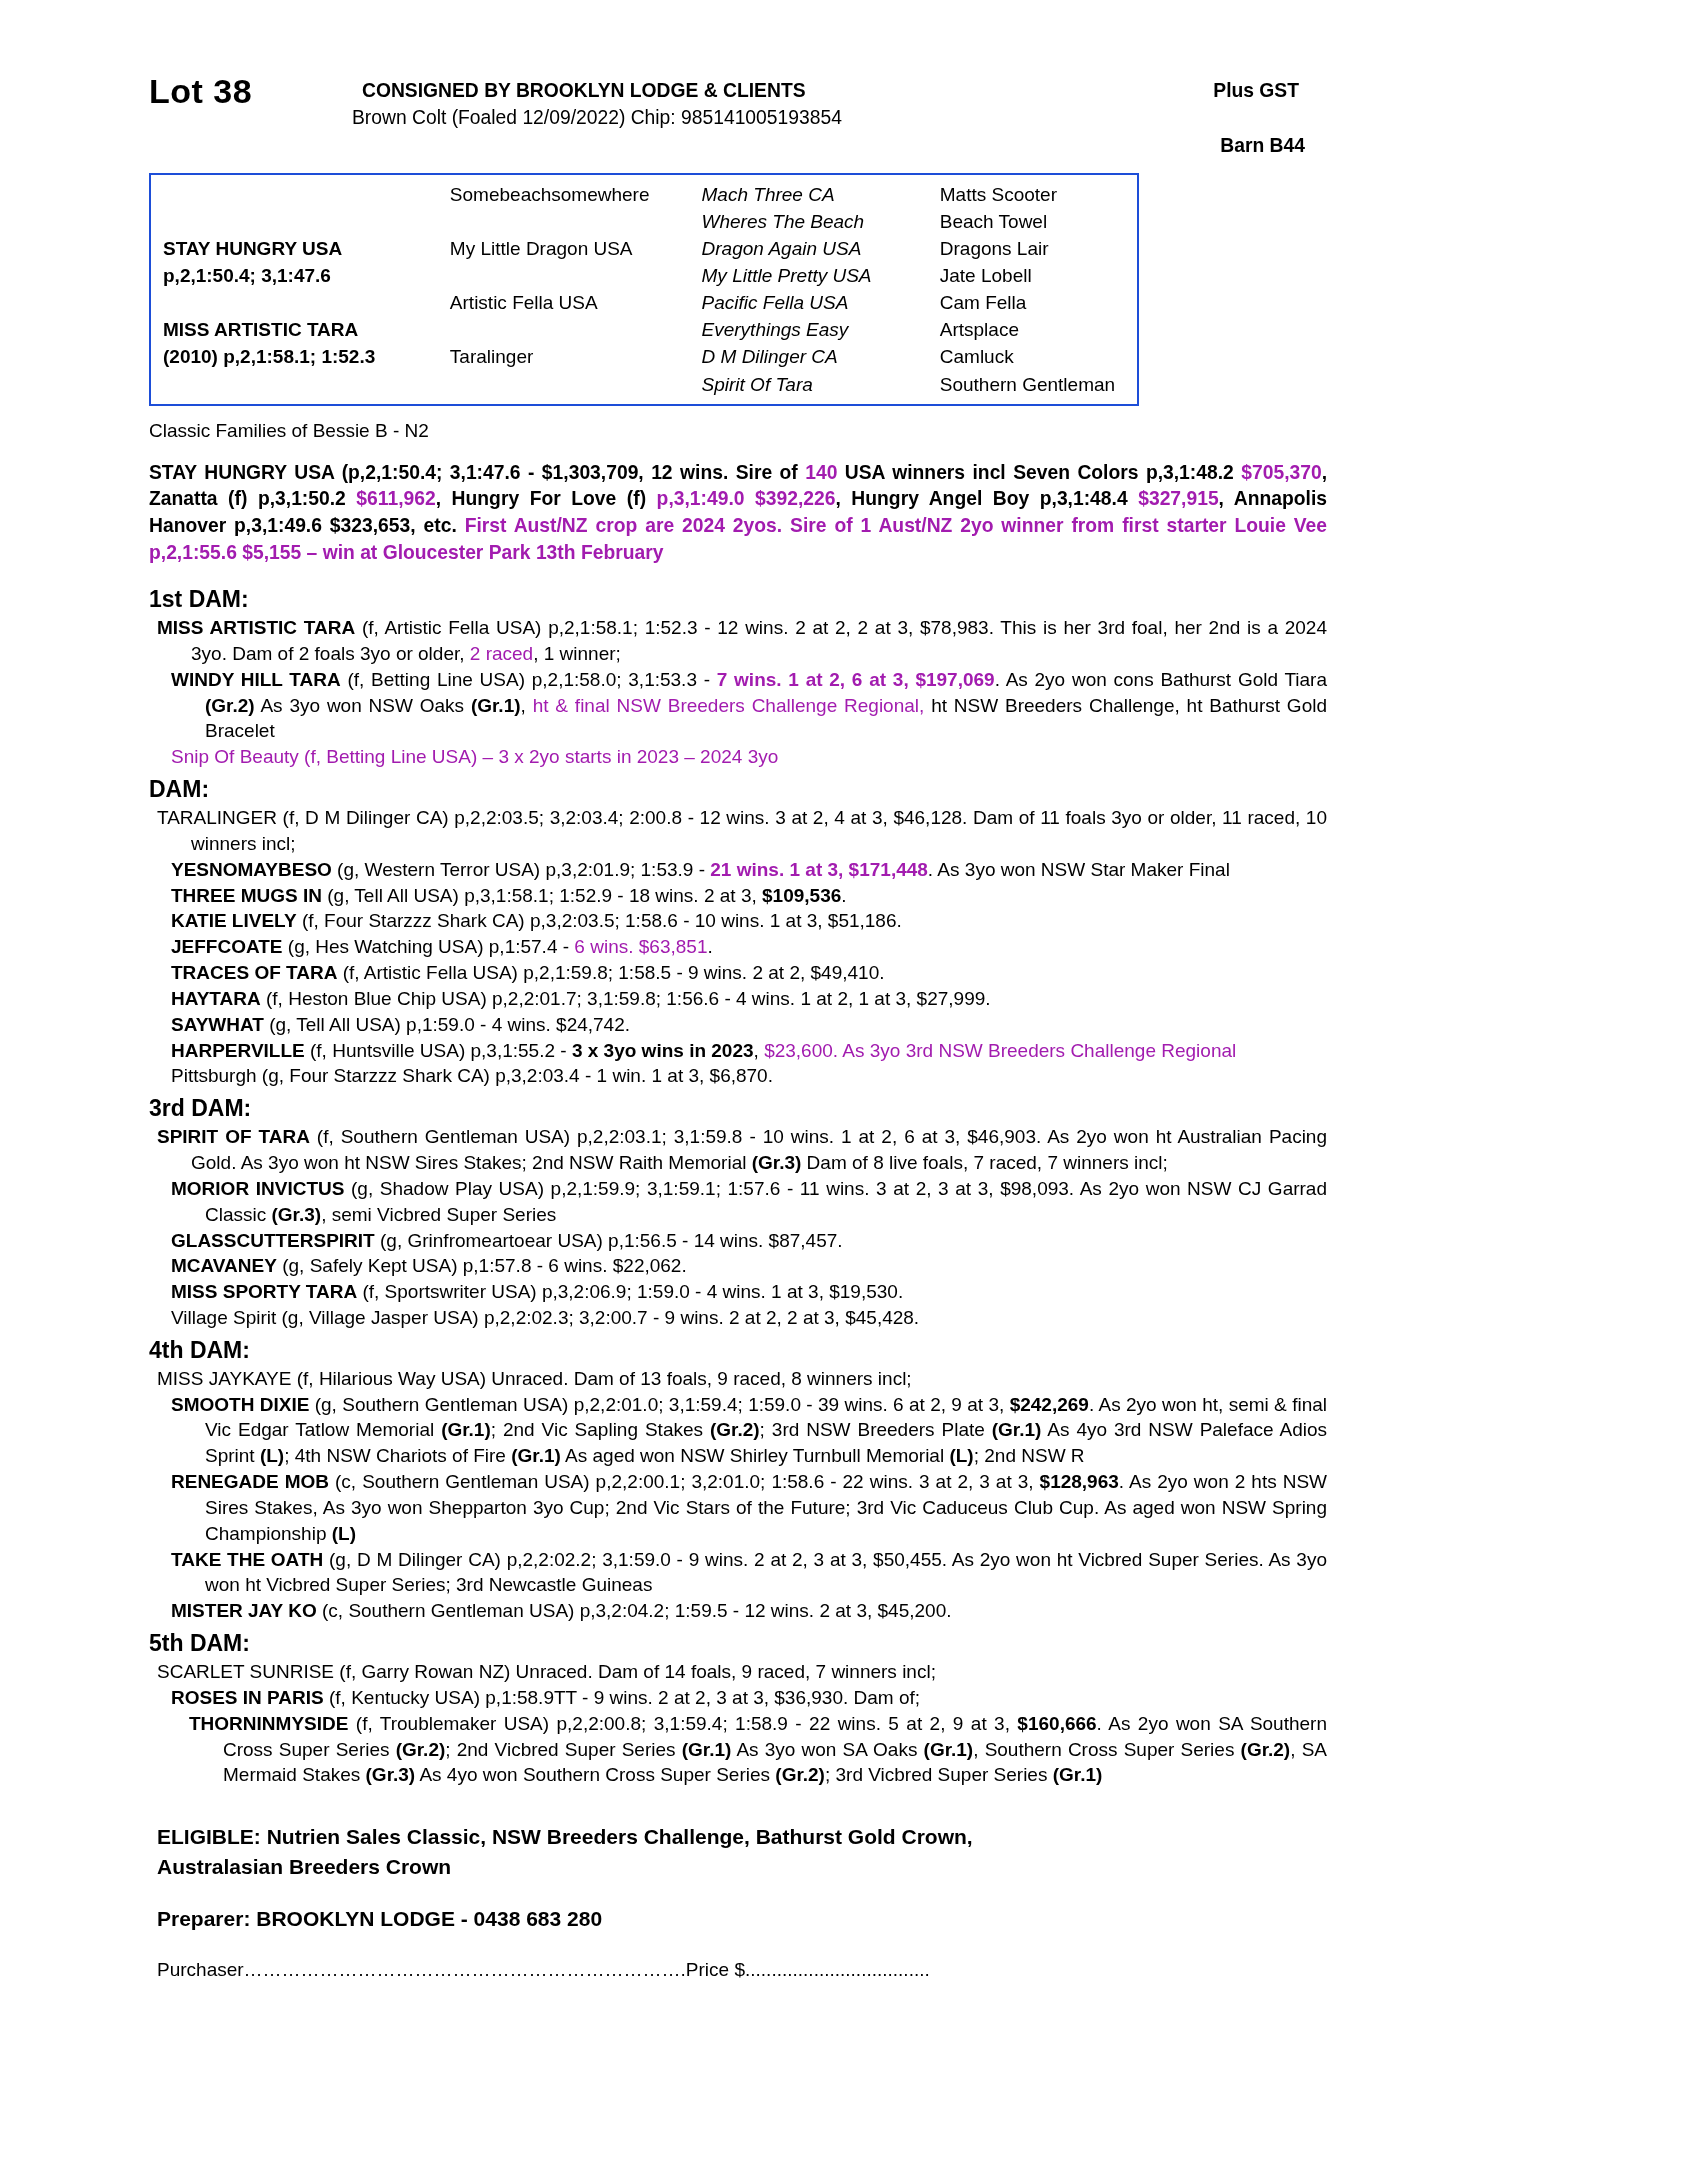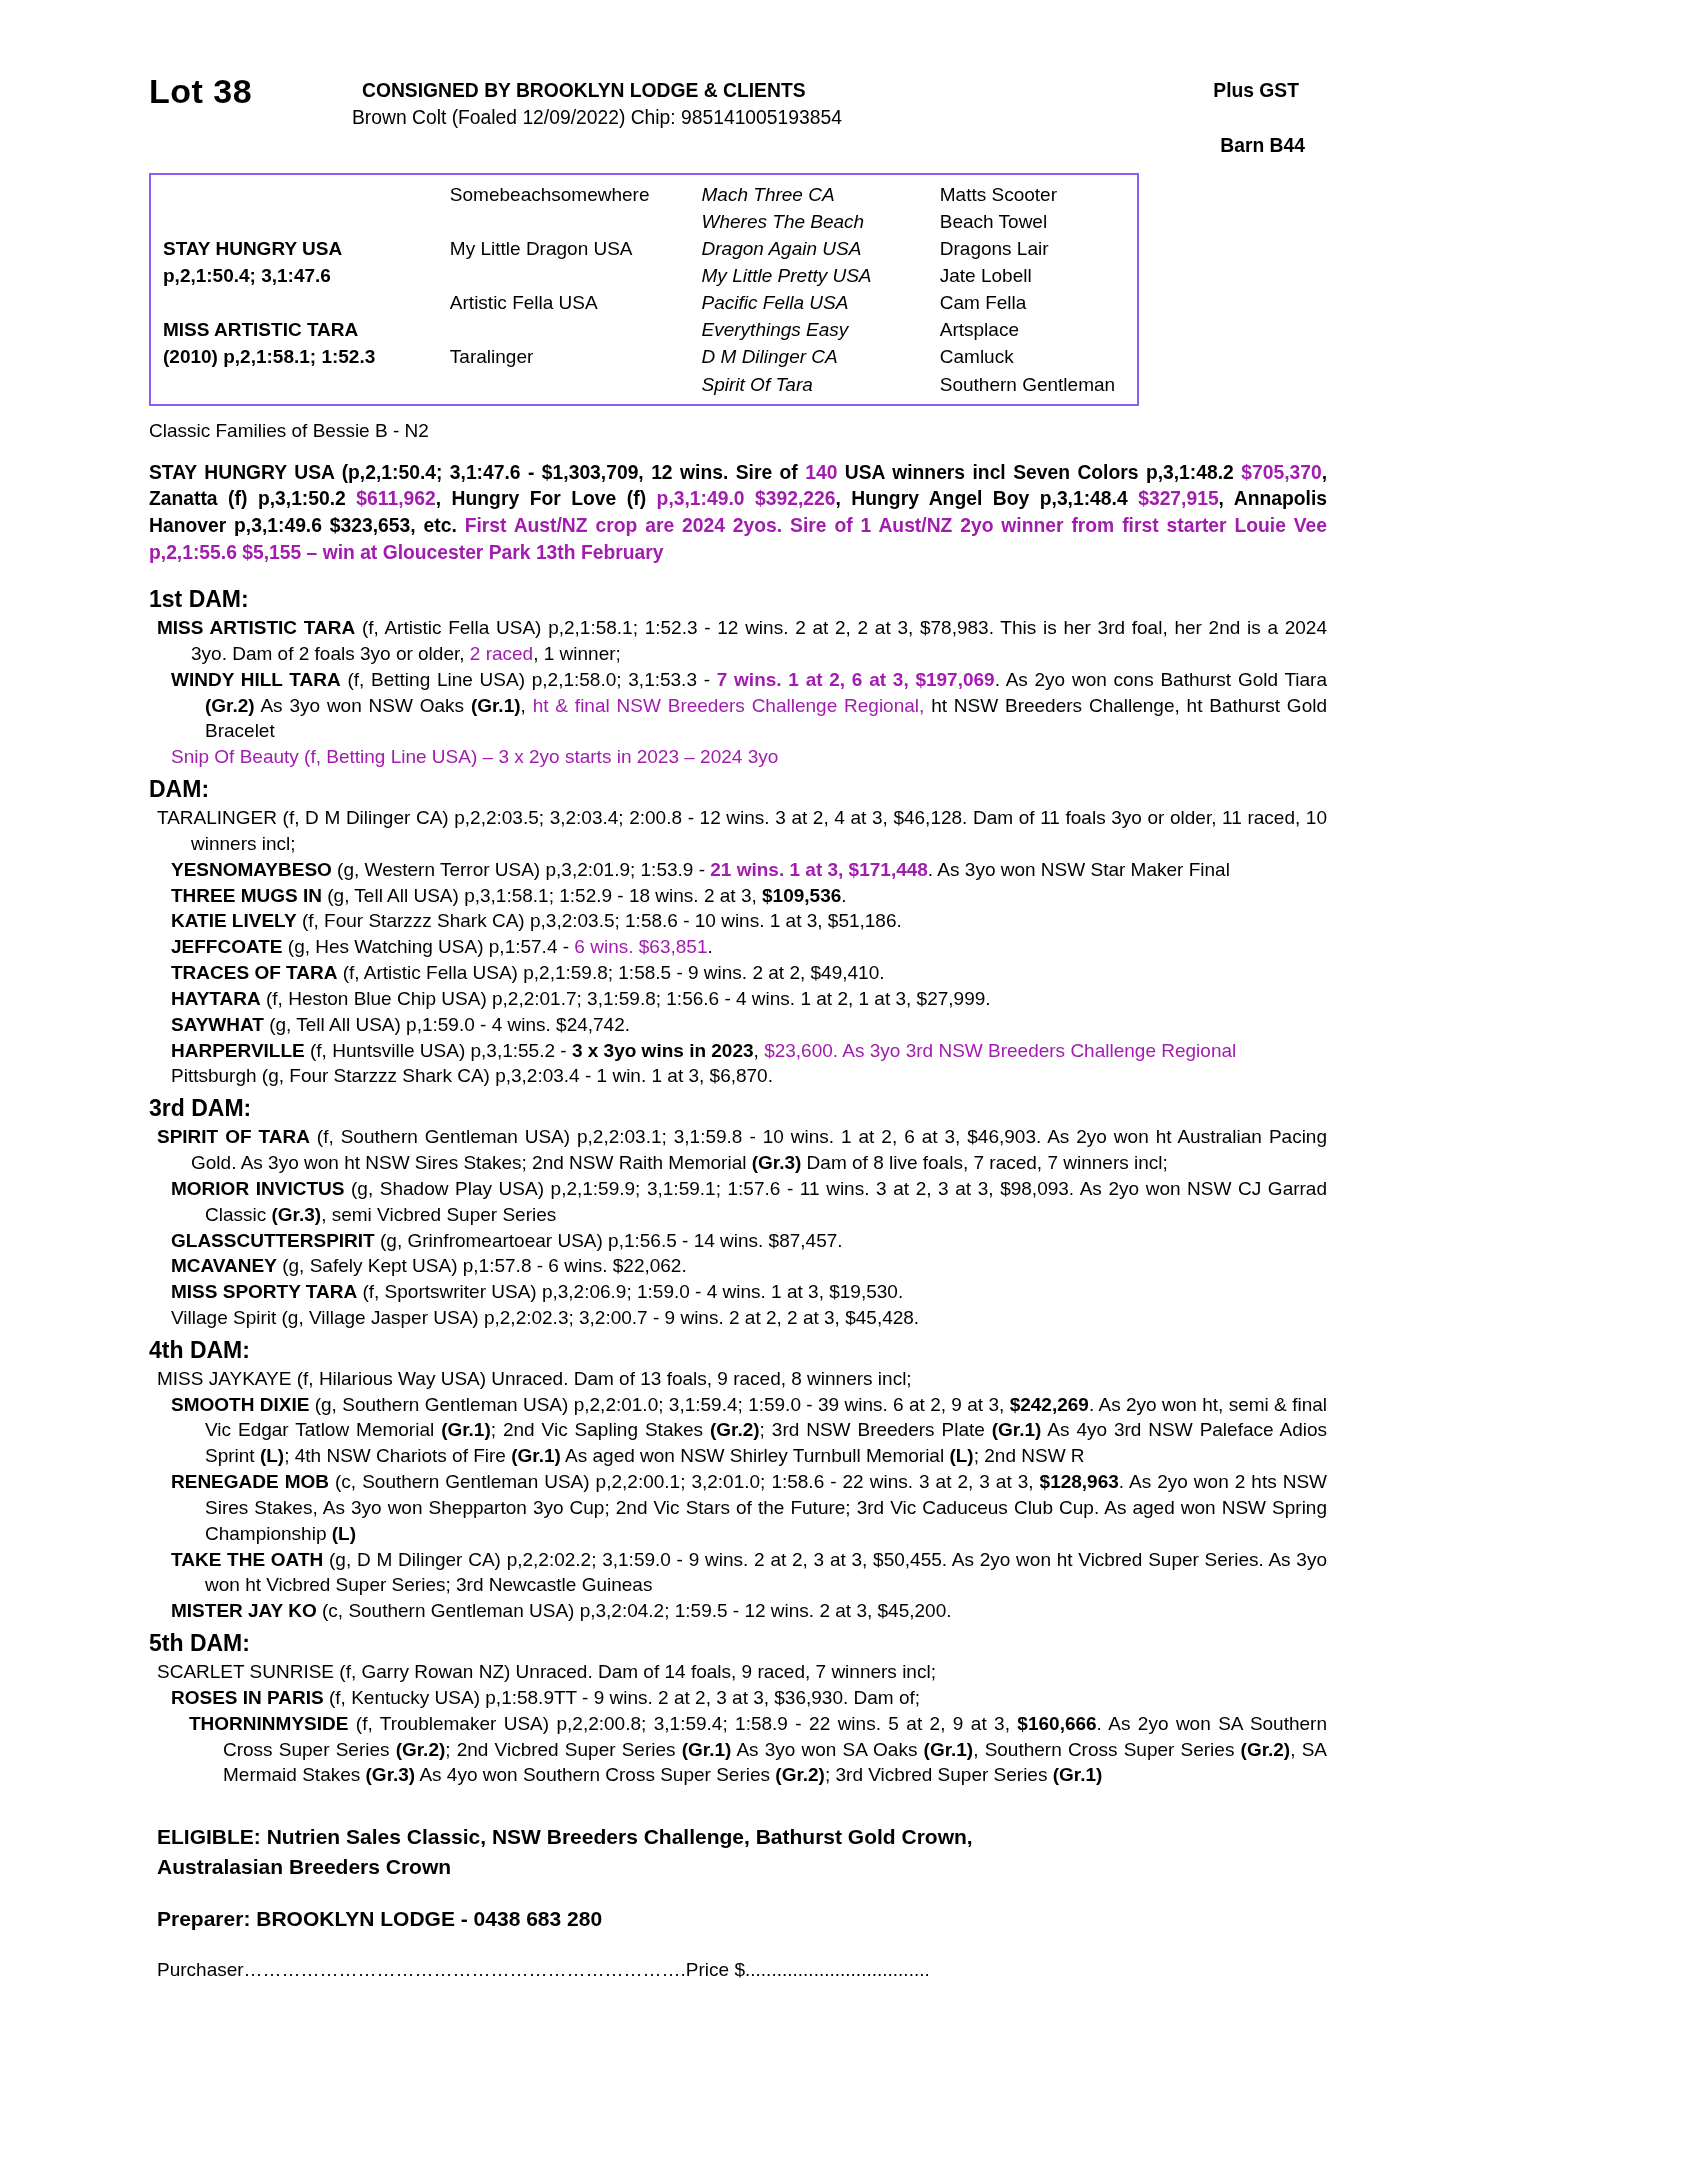--- a/index.html
+++ b/index.html
@@ -31,21 +31,21 @@
   .plusgst {
     position:absolute; right:28px; top:32px;
     font-size:19.3px; font-weight:bold;
   }
   .barn {
     position:absolute; right:22px; top:87px;
     font-size:19.3px; font-weight:bold;
   }
   
   .ped {
-    border:2px solid #8b5cf6;
+    border:2px solid #1d4ed8;
     margin-top:34px;
     box-sizing:border-box;
     padding:6px 0 6px 0;
     width:990px;
   }
   .ped table { border-collapse:collapse; width:100%; font-size:19px; }
   .ped td { vertical-align:top; padding:1px 4px; line-height:1.32; }
   .c1 { width:297px; padding-left:12px !important; }
   .c2 { width:248px; }
   .c3 { width:243px;font-style:italic; }

